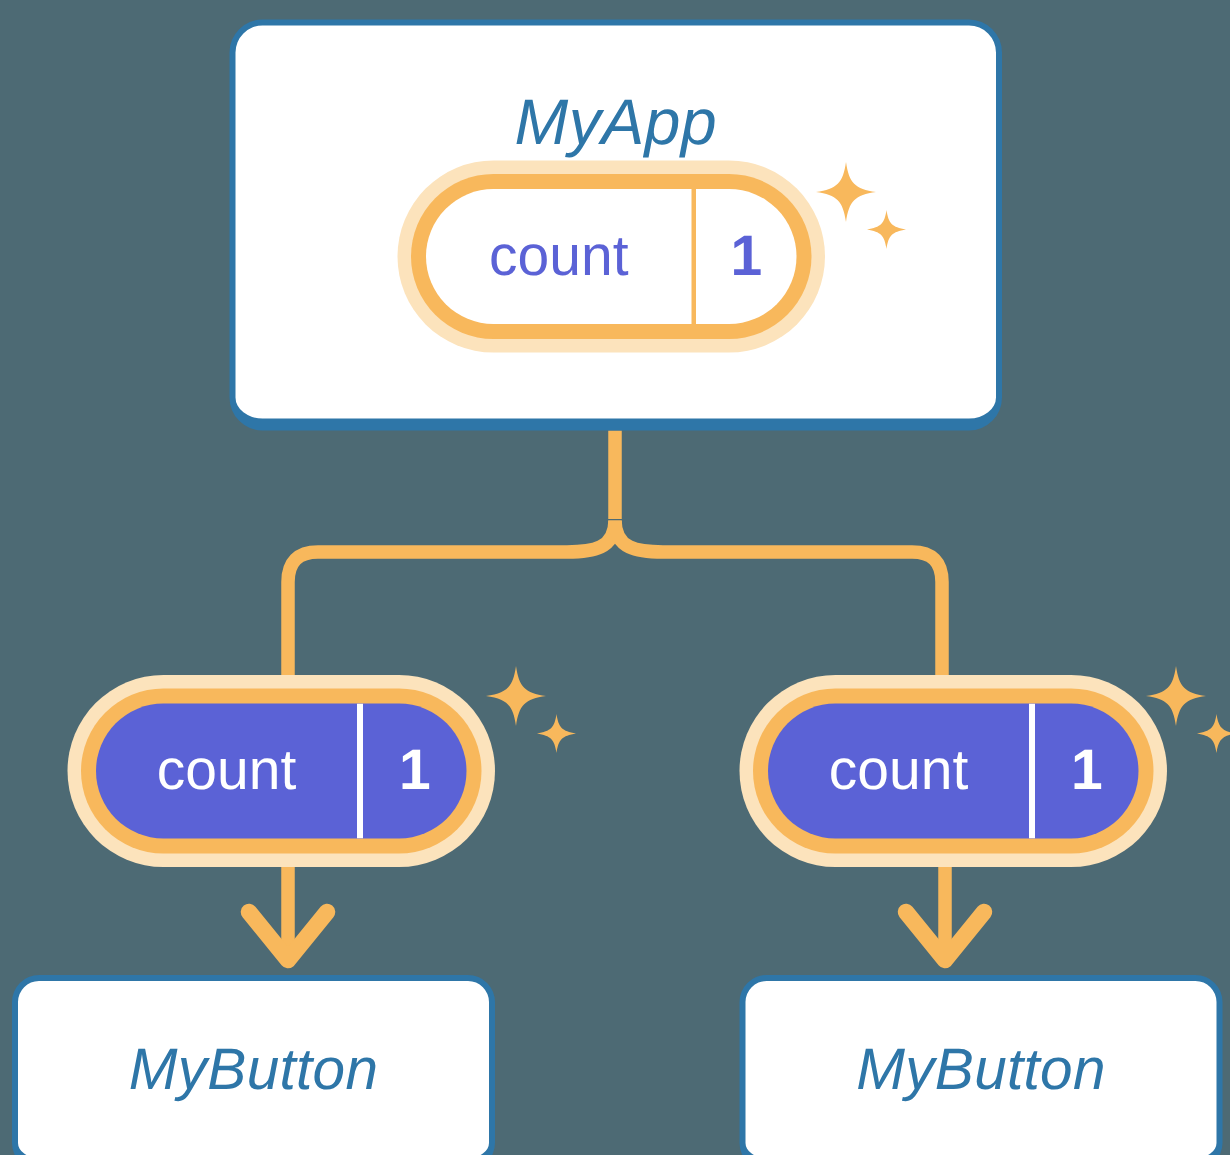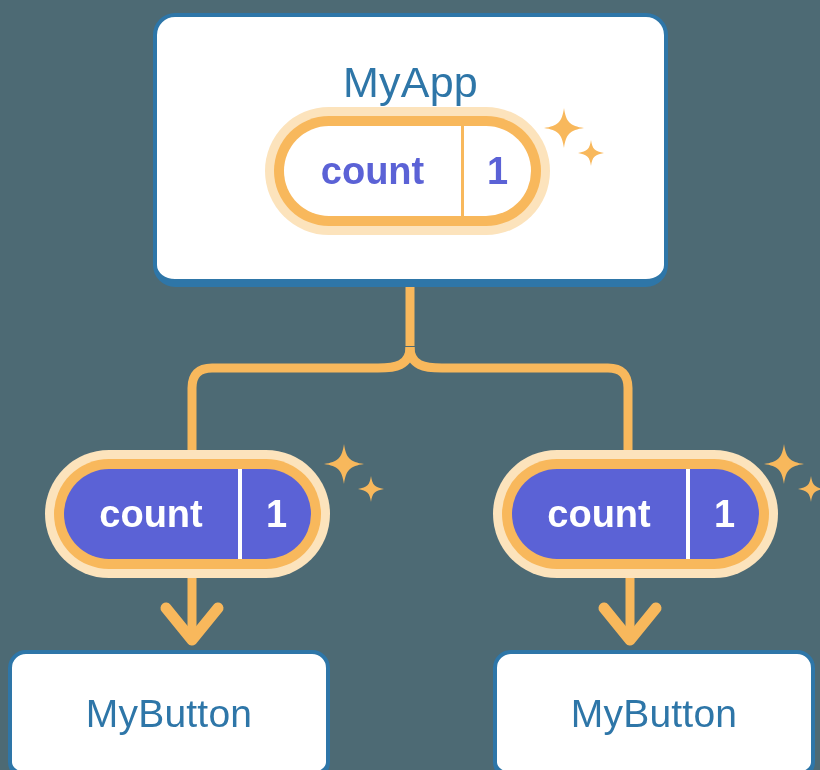--- a/index.html
+++ b/index.html
@@ -41,20 +41,21 @@
   .card-title {
     position: absolute;
     left: 0;
     right: 0;
     text-align: center;
     color: #2e76a8;
     font-size: 43px;
     font-weight: 400;
     letter-spacing: 0.2px;
     white-space: nowrap;
+    font-style: italic;
   }
 
   #card-app {
     left: 153px;
     top: 13px;
     width: 515px;
     height: 274px;
     border-radius: 22px;
   }
   #card-app .card-title {
@@ -115,21 +116,20 @@
     display: flex;
     align-items: stretch;
     overflow: hidden;
   }
   .pill-key,
   .pill-val {
     display: flex;
     align-items: center;
     justify-content: center;
     box-sizing: border-box;
-    font-weight: bold;
   }
   .pill-key {
     flex: 0 0 auto;
   }
   .pill-val {
     flex: 1 1 auto;
   }
 
   
   .pill-light .pill-body {

